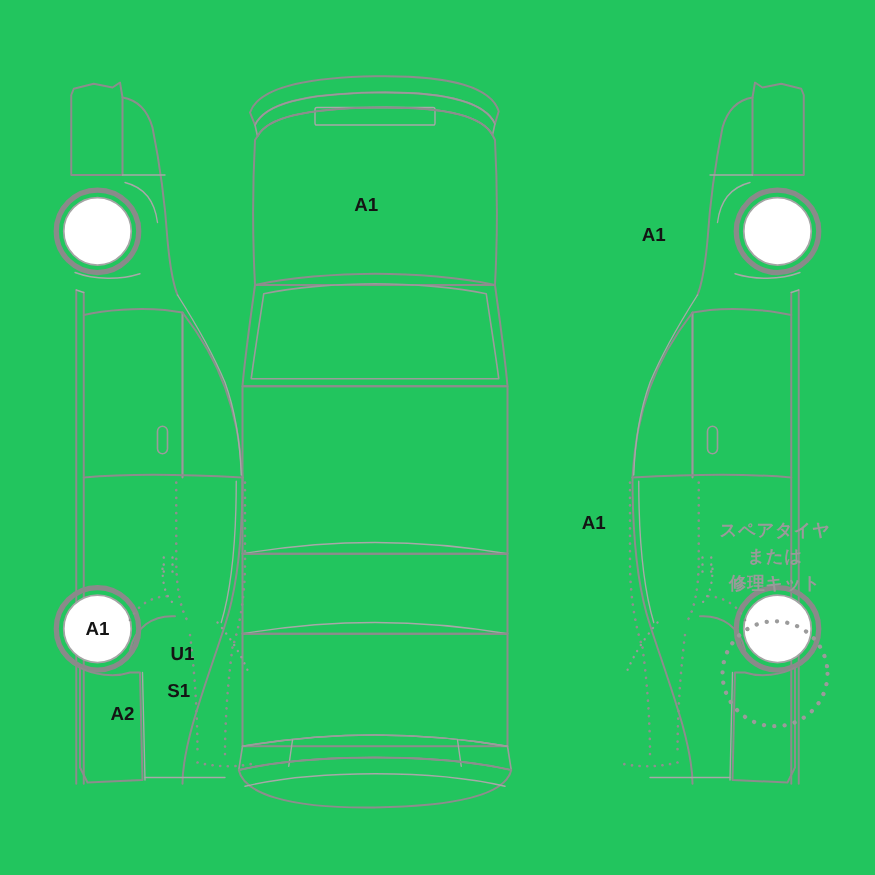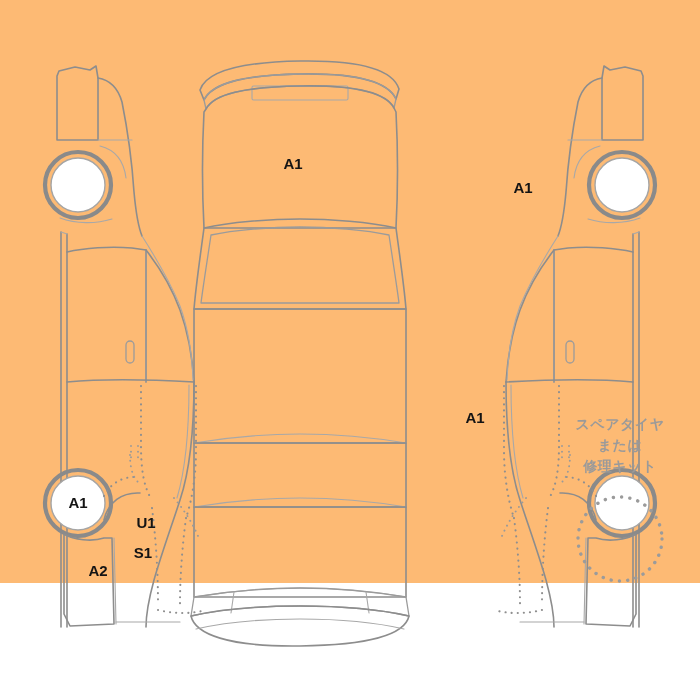--- a/index.html
+++ b/index.html
@@ -3,22 +3,22 @@
 <meta charset="utf-8">
 <title>Tire Placement Diagram</title>
 <style>
   html,body{margin:0;padding:0;background:#ffffff;}
   body{
     width:700px;height:700px;
     font-family:"Liberation Sans","DejaVu Sans",sans-serif;
     overflow:hidden;position:relative;
   }
   #diagram-root{
-    position:absolute;left:0;top:0;width:700px;height:583px;
-    background:#fdba74;
+    position:absolute;left:0;top:0;width:700px;height:700px;
+    background:#22c55e;
   }
   svg#vehicle-svg{display:block;width:700px;height:700px;}
 
   .label-text{
     font-family:"Liberation Sans","DejaVu Sans",sans-serif;
     font-weight:bold;
     font-size:15px;
     fill:#141414;
     text-anchor:middle;
     dominant-baseline:middle;

